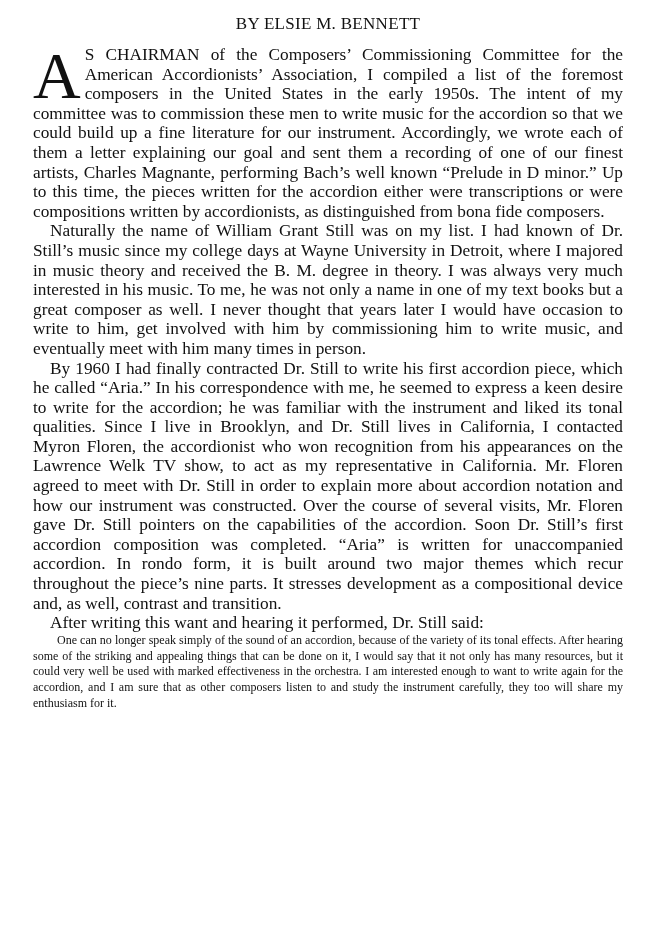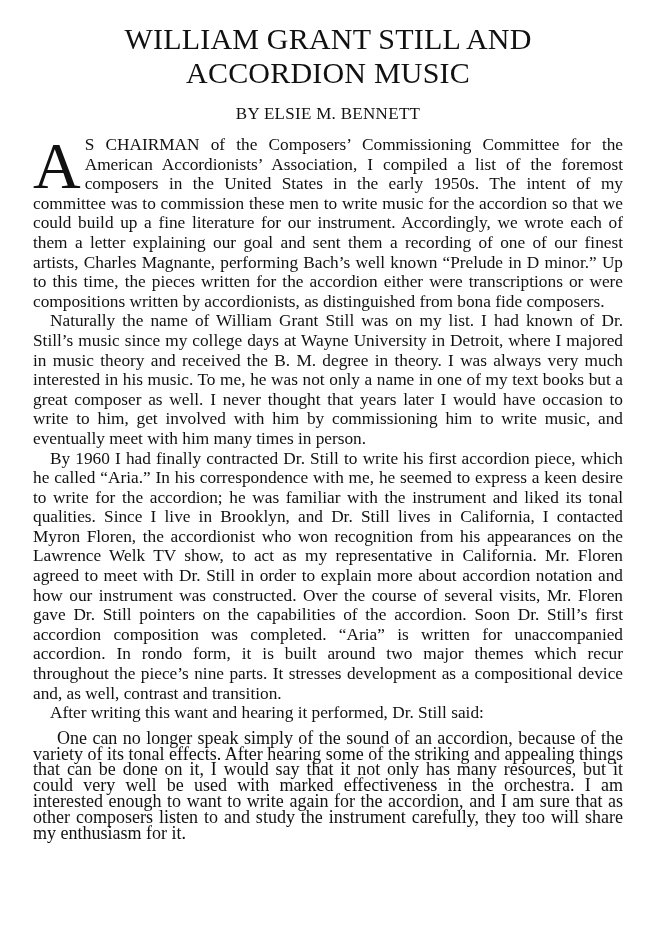--- a/index.html
+++ b/index.html
@@ -4,31 +4,27 @@
 <style>
   html, body { margin: 0; padding: 0; background: #ffffff; }
   body { width: 660px; height: 947px; overflow: hidden; position: relative; color: #111; }
   .page { position: absolute; left: 33px; top: 0; width: 590px; font-family: "Liberation Serif", "DejaVu Serif", serif; }
   .title { text-align: center; font-size: 30px; line-height: 34px; margin-top: 22px; letter-spacing: 0.2px; font-weight: normal; }
   .byline { text-align: center; font-size: 17px; margin-top: 14px; letter-spacing: 0.3px; }
   .body { margin-top: 11px; font-size: 17.3px; line-height: 19.6px; text-align: justify; }
   .body p { margin: 0; text-indent: 17px; }
   .body p.first { text-indent: 0; }
   .dropcap { float: left; font-size: 66px; line-height: 54px; margin: 4px 4px 0 0; padding: 0; }
-  .quote { margin-top: 8px; font-size: 18px; line-height: 15.8px; text-align: justify; }
+  .quote { margin-top: 0; font-size: 12px; line-height: 15.8px; text-align: justify; }
   .quote p { margin: 0; text-indent: 24px; }
 </style>
 </head>
 <body>
 
 <div class="page">
-  <div class="title">
-    <div>WILLIAM GRANT STILL AND</div>
-    <div>ACCORDION MUSIC</div>
-  </div>
   <div class="byline">BY ELSIE M. BENNETT</div>
 
   <div class="body">
     <p class="first"><span class="dropcap">A</span><span>S CHAIRMAN of the Composers’ Commissioning Committee for the American Accordionists’ Association, I compiled a list of the foremost composers in the United States in the early 1950s. The intent of my committee was to commission these men to write music for the accordion so that we could build up a fine literature for our instrument. Accordingly, we wrote each of them a letter explaining our goal and sent them a recording of one of our finest artists, Charles Magnante, performing Bach’s well known “Prelude in D minor.” Up to this time, the pieces written for the accordion either were transcriptions or were compositions written by accordionists, as distinguished from bona fide composers.</span></p>
     <p>Naturally the name of William Grant Still was on my list. I had known of Dr. Still’s music since my college days at Wayne University in Detroit, where I majored in music theory and received the B. M. degree in theory. I was always very much interested in his music. To me, he was not only a name in one of my text books but a great composer as well. I never thought that years later I would have occasion to write to him, get involved with him by commissioning him to write music, and eventually meet with him many times in person.</p>
     <p>By 1960 I had finally contracted Dr. Still to write his first accordion piece, which he called “Aria.” In his correspondence with me, he seemed to express a keen desire to write for the accordion; he was familiar with the instrument and liked its tonal qualities. Since I live in Brooklyn, and Dr. Still lives in California, I contacted Myron Floren, the accordionist who won recognition from his appearances on the Lawrence Welk TV show, to act as my representative in California. Mr. Floren agreed to meet with Dr. Still in order to explain more about accordion notation and how our instrument was constructed. Over the course of several visits, Mr. Floren gave Dr. Still pointers on the capabilities of the accordion. Soon Dr. Still’s first accordion composition was completed. “Aria” is written for unaccompanied accordion. In rondo form, it is built around two major themes which recur throughout the piece’s nine parts. It stresses development as a compositional device and, as well, contrast and transition.</p>
     <p>After writing this want and hearing it performed, Dr. Still said:</p>
   </div>
 
   <div class="quote">

